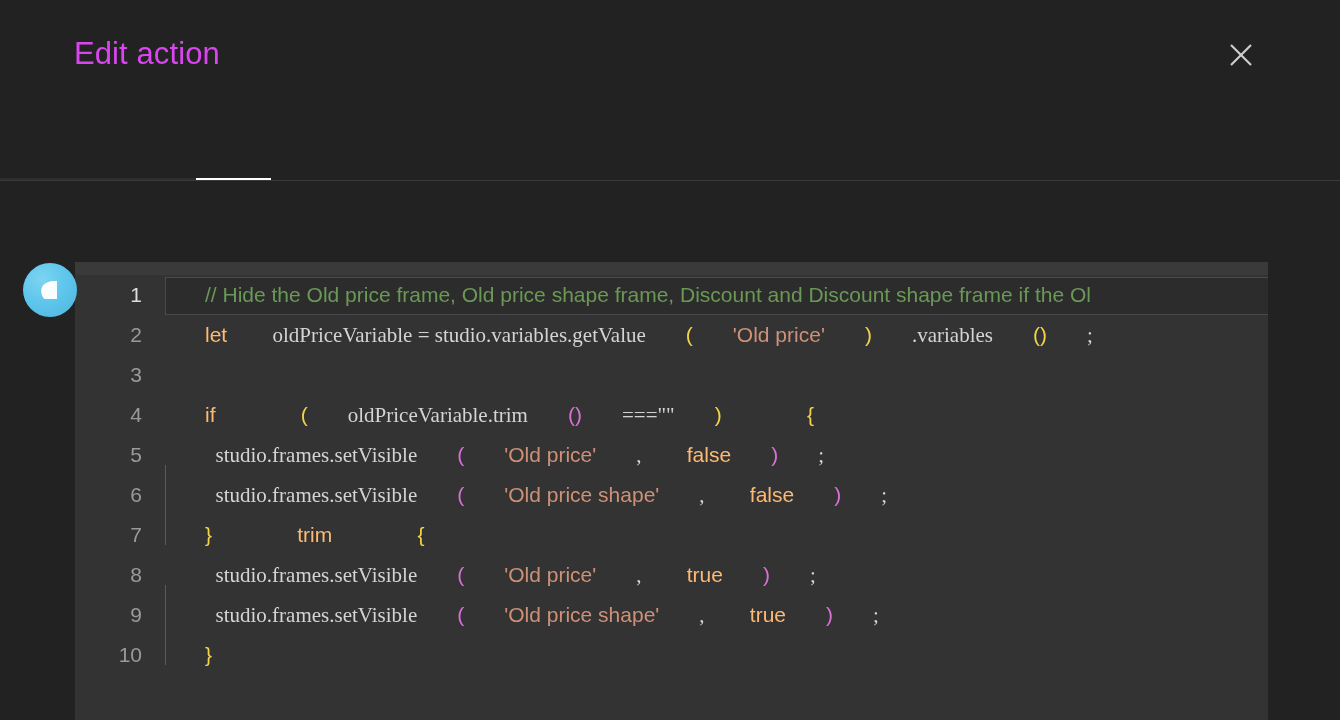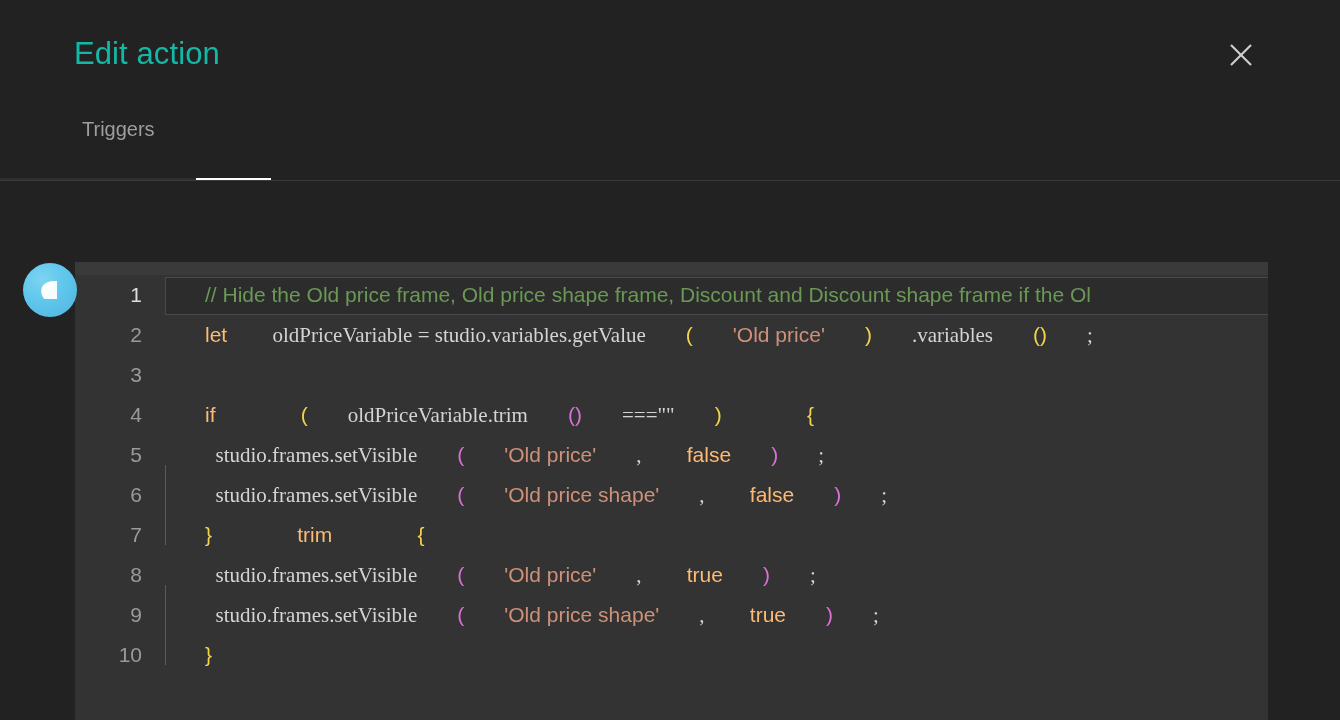--- a/index.html
+++ b/index.html
@@ -19,21 +19,21 @@
     background: #222222;
   }
 
   
   .dialog-title {
     position: absolute;
     left: 74px;
     top: 33px;
     font-size: 31px;
     font-weight: 400;
-    color: #14b8a6;
+    color: #d946ef;
     letter-spacing: 0.1px;
     line-height: 42px;
   }
 
   .close-btn {
     position: absolute;
     right: 82px;
     top: 38px;
     width: 34px;
     height: 34px;
@@ -223,23 +223,20 @@
     <span>
       <svg width="26" height="26" viewBox="0 0 26 26">
         <line x1="3" y1="3" x2="23" y2="23" stroke="#cfcfcf" stroke-width="2.2"></line>
         <line x1="23" y1="3" x2="3" y2="23" stroke="#cfcfcf" stroke-width="2.2"></line>
       </svg>
     </span>
   </div>
 
   <div class="tabbar">
     <div class="tabs-inner">
-      <div class="tab inactive">
-        <span class="tab-label">Triggers</span>
-      </div>
     </div>
   </div>
   <div class="divider-seg" style="left:0px; width:196px;"></div>
   <div class="divider-seg" style="left:196px; width:75px; background:#ffffff; height:3px; top:178px;"></div>
   <div class="tab-divider"></div>
 
 
   <div class="avatar">
     <span>
       <svg width="30" height="30" viewBox="0 0 30 30">

